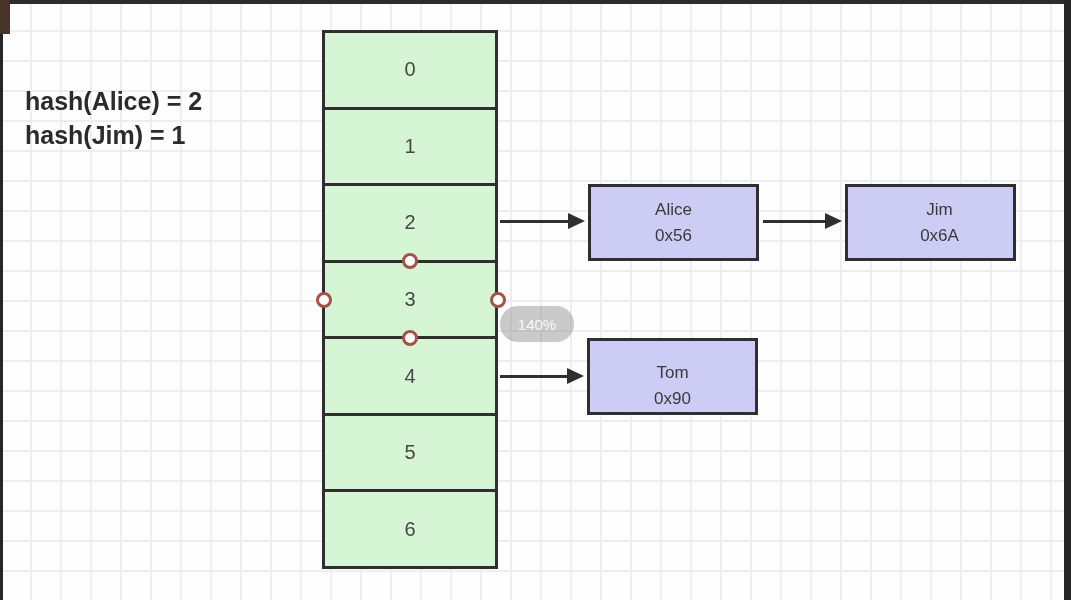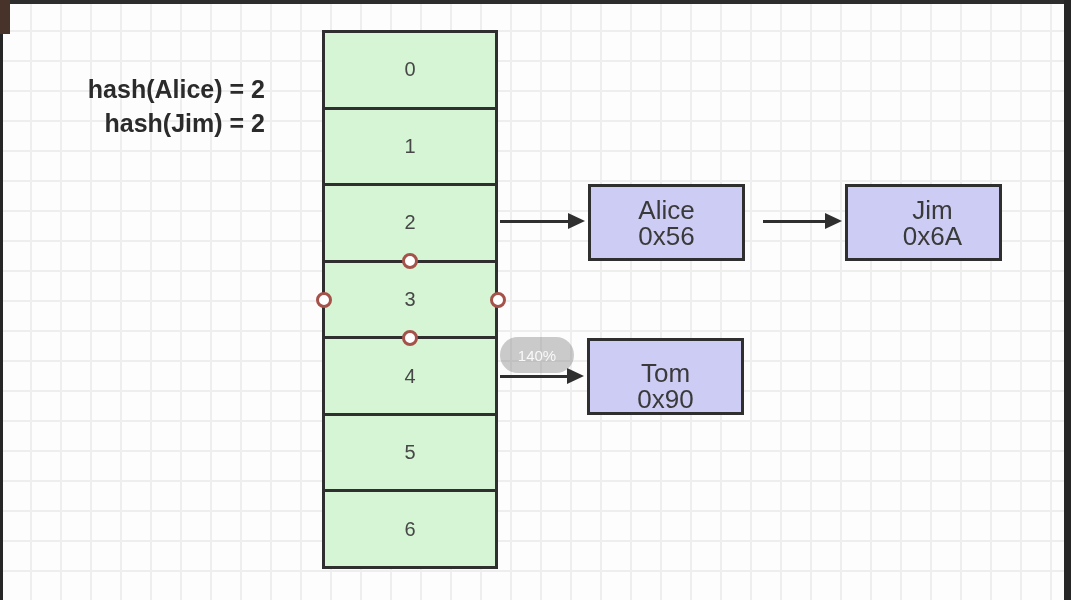--- a/index.html
+++ b/index.html
@@ -18,44 +18,44 @@
   }
 
   
   .bar-top    { position: absolute; left: 0; top: 0; width: 100%; height: 4px; background: #2d2d2d; z-index: 30; }
   .bar-left   { position: absolute; left: 0; top: 0; width: 3px; height: 100%; background: #262626; z-index: 30; }
   .bar-right  { position: absolute; right: 0; top: 0; width: 7px; height: 100%; background: #262626; z-index: 30; }
   .corner-brown { position: absolute; left: 0; top: 0; width: 10px; height: 34px; background: #47332a; z-index: 31; }
 
   
   .hash-text {
-    position: absolute; left: 25px; top: 72px; width: 240px;
-    text-align: right; font-weight: bold; font-size: 25px;
+    position: absolute; left: 25px; top: 84px; width: 240px;
+    text-align: left; font-weight: bold; font-size: 25px;
     line-height: 34px; color: #2b2b2b;
   }
 
   
   .array {
     position: absolute; left: 322px; top: 30px; width: 176px; height: 539px;
     border: 3px solid #2f2f2f; background: #d5f5d5;
     display: flex; flex-direction: column;
   }
   .slot {
     flex: 1; display: flex; align-items: center; justify-content: center;
     font-size: 20px; color: #474747;
     border-bottom: 3px solid #2f2f2f;
   }
   .slot:last-child { border-bottom: none; }
 
   
   .node {
-    position: absolute; width: 157px; height: 77px;
+    position: absolute; width: 171px; height: 77px;
     background: #cdccf4; border: 3px solid #2f2f2f;
     display: flex; flex-direction: column; align-items: center; justify-content: center;
-    font-size: 26px; line-height: 26px; color: #3a3a3a;
+    font-size: 17px; line-height: 26px; color: #3a3a3a;
   }
   .node-alice { left: 588px; top: 184px; }
   .node-jim   { left: 845px; top: 184px; padding-left: 18px; }
   .node-tom   { left: 587px; top: 338px; justify-content: flex-end; }
 
   
   .arrow-line { position: absolute; height: 3px; background: #2f2f2f; }
   .arrow-head {
     position: absolute; width: 0; height: 0;
     border-left: 17px solid #2f2f2f;
@@ -80,36 +80,35 @@
   .handle-left   { left: 316px; top: 292px; }
   .handle-right  { left: 490px; top: 292px; }
 
   
   .zoom-pill {
     position: absolute; left: 500px; top: 306px; width: 74px; height: 36px;
     border-radius: 18px; background: rgba(125,125,125,0.4);
     color: rgba(255,255,255,0.88); font-size: 15px;
     display: flex; align-items: center; justify-content: center;
     z-index: 20;
-    margin-top: 31px;
   }
 </style>
 </head>
 <body>
 
 <div class="canvas">
 
   <div class="bar-top"></div>
   <div class="bar-left"></div>
   <div class="bar-right"></div>
   <div class="corner-brown"></div>
 
   <div class="hash-text">
     <div>hash(Alice) = 2</div>
-    <div>hash(Jim) = 2</div>
+    <div>hash(Jim) = 1</div>
   </div>
 
   <div class="array">
     <div class="slot">0</div>
     <div class="slot">1</div>
     <div class="slot">2</div>
     <div class="slot">3</div>
     <div class="slot">4</div>
     <div class="slot">5</div>
     <div class="slot">6</div>

